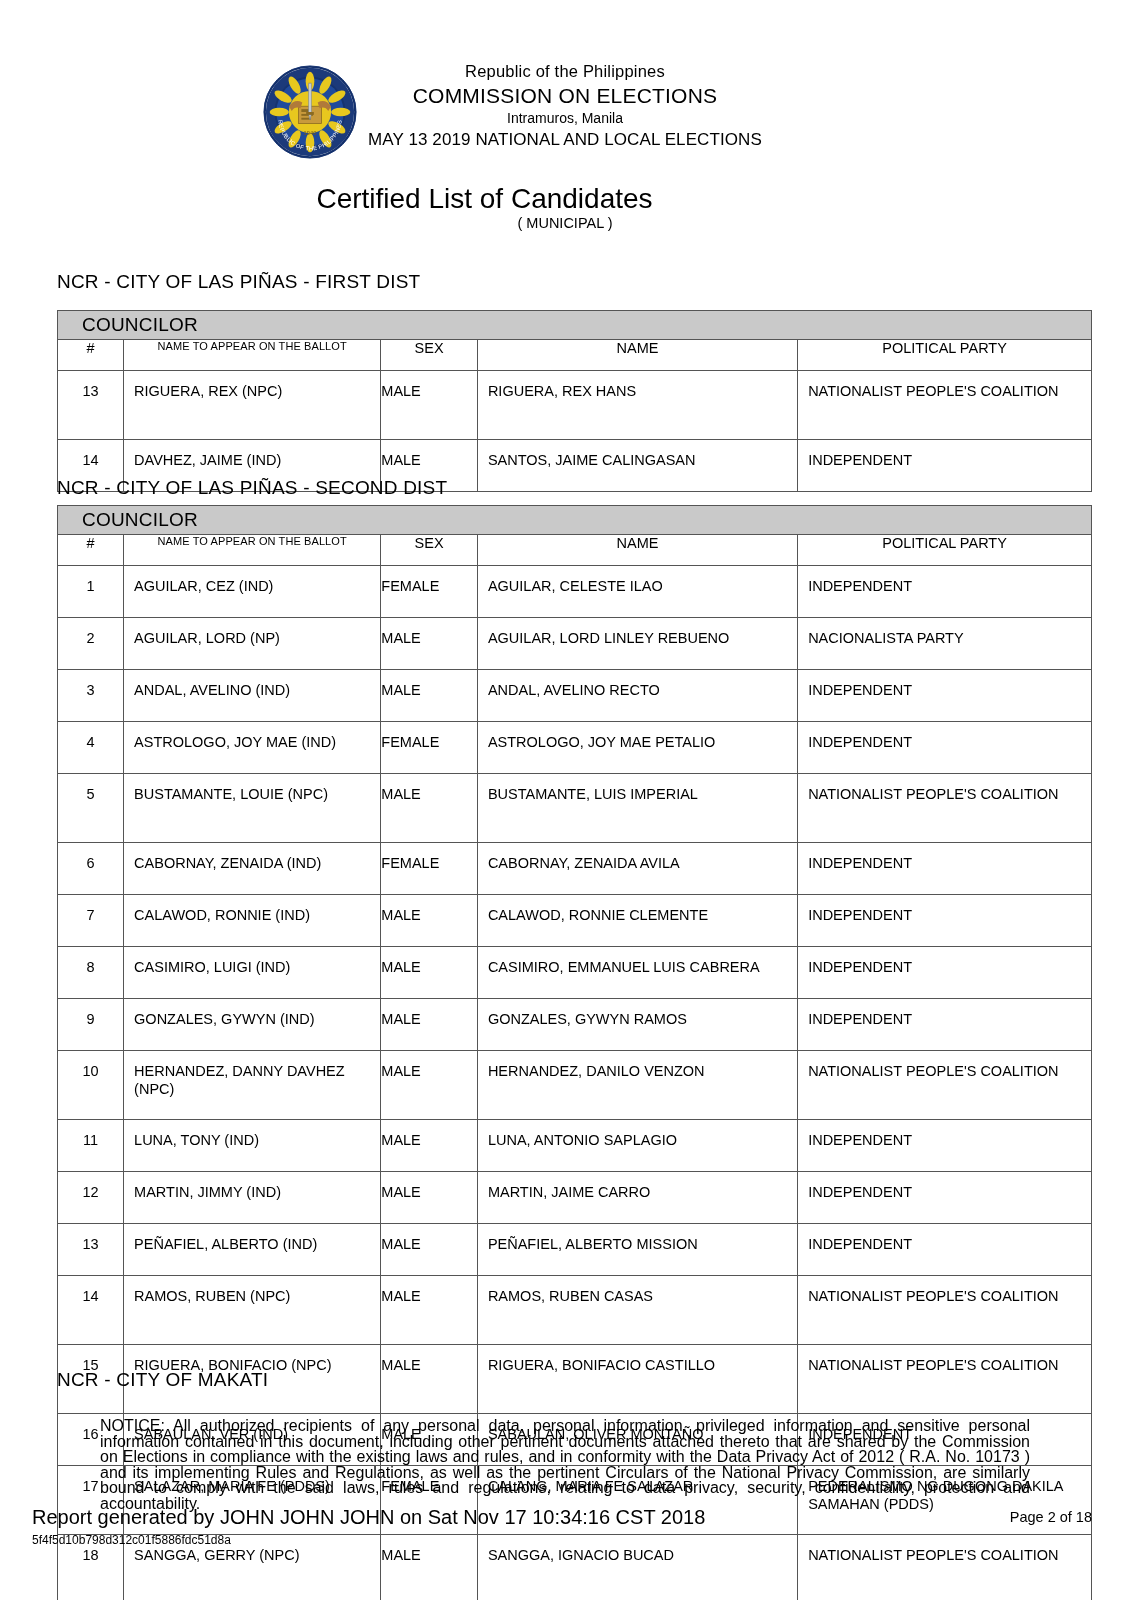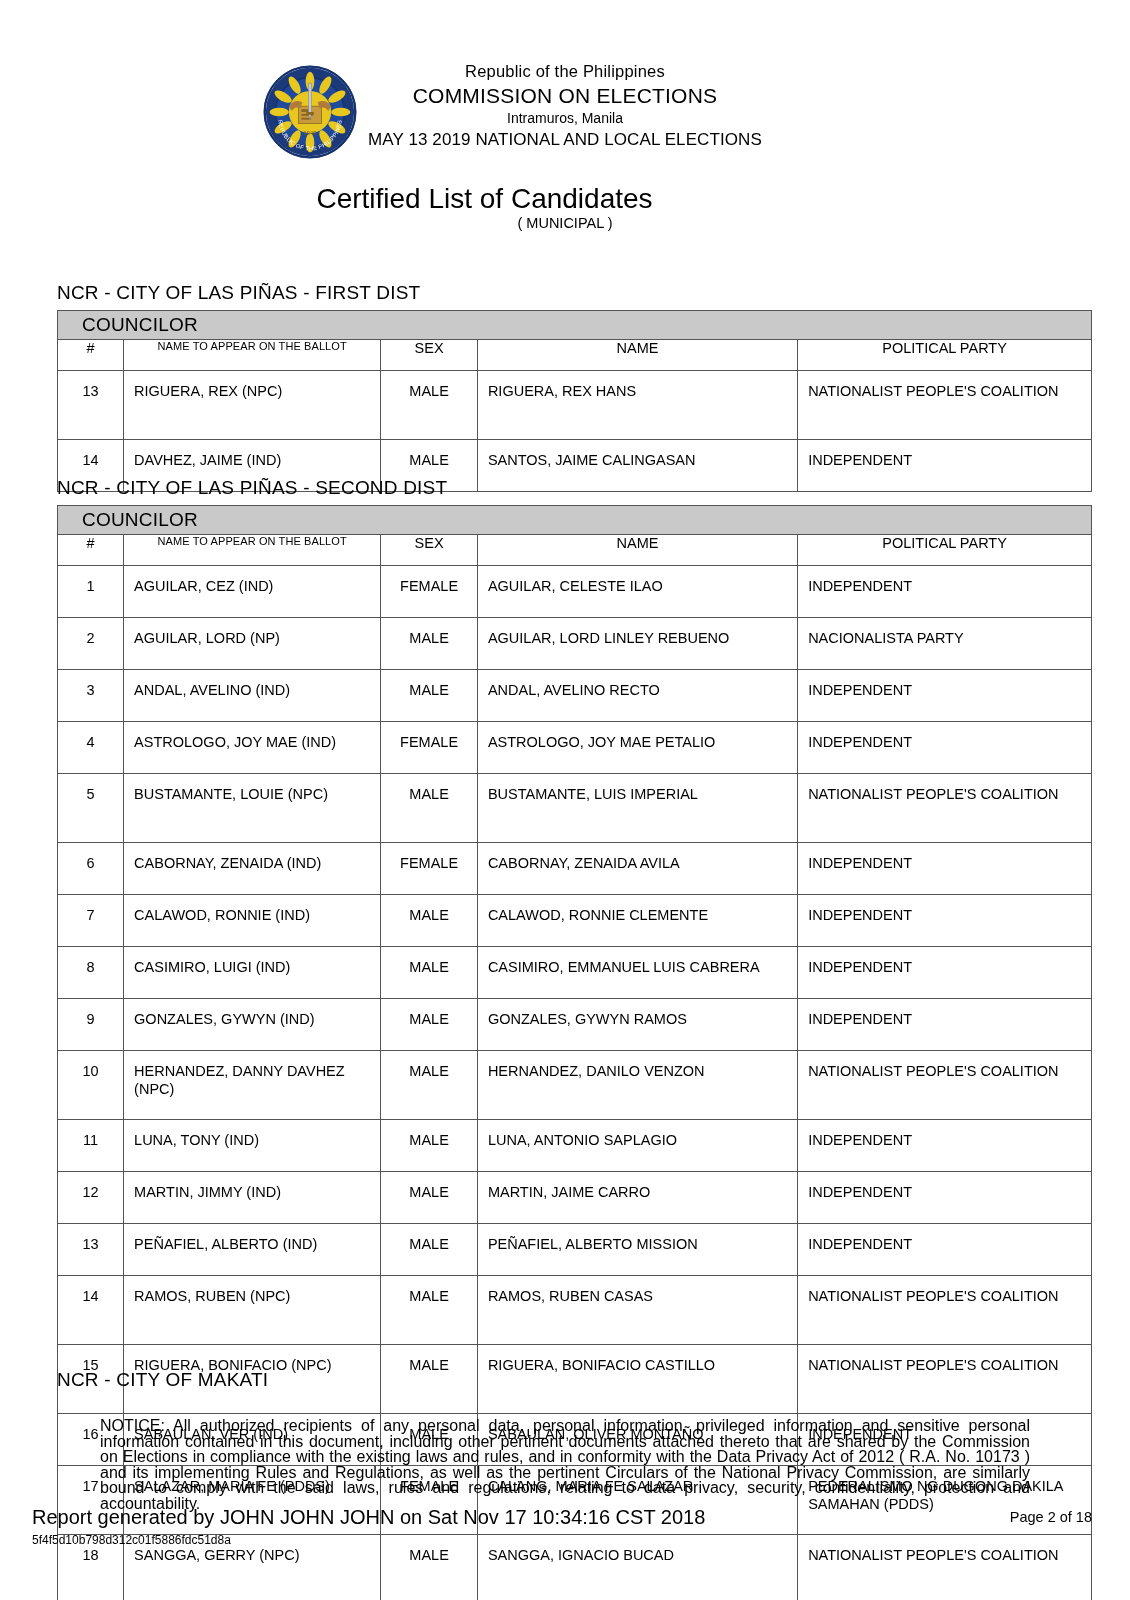--- a/index.html
+++ b/index.html
@@ -132,21 +132,21 @@
   tr.datarow.tall td { height: 57px; }
   td.num {
     text-align: center;
     padding-top: 11px !important;
   }
   td.cell {
     padding: 11px 0 0 10px !important;
   }
   td.cell.ctr {
     padding: 11px 0 0 0 !important;
-    text-align: center;
+    text-align: left;
   }
 
   
   .notice {
     position: absolute;
     left: 100px;
     width: 930px;
     font-size: 16px;
     line-height: 15.5px;
     text-align: justify;
@@ -219,21 +219,21 @@
     <div class="hdr-line1">Republic of the Philippines</div>
     <div class="hdr-line2">COMMISSION ON ELECTIONS</div>
     <div class="hdr-line3">Intramuros, Manila</div>
     <div class="hdr-line4">MAY 13 2019 NATIONAL AND LOCAL ELECTIONS</div>
   </div>
 </div>
 
 <div class="doc-title">Certified List of Candidates</div>
 <div class="doc-subtitle">( MUNICIPAL )</div>
 
-<div class="section-title" style="top:281px;">NCR - CITY OF LAS PIÑAS - FIRST DIST</div>
+<div class="section-title" style="top:270px;">NCR - CITY OF LAS PIÑAS - FIRST DIST</div>
 
 <div class="tbl-wrap" style="top:310px;">
   <table class="cand">
     <colgroup>
       <col class="c-num">
         <col class="c-ballot">
         <col class="c-sex">
         <col class="c-name">
         <col class="c-party">
     </colgroup>

